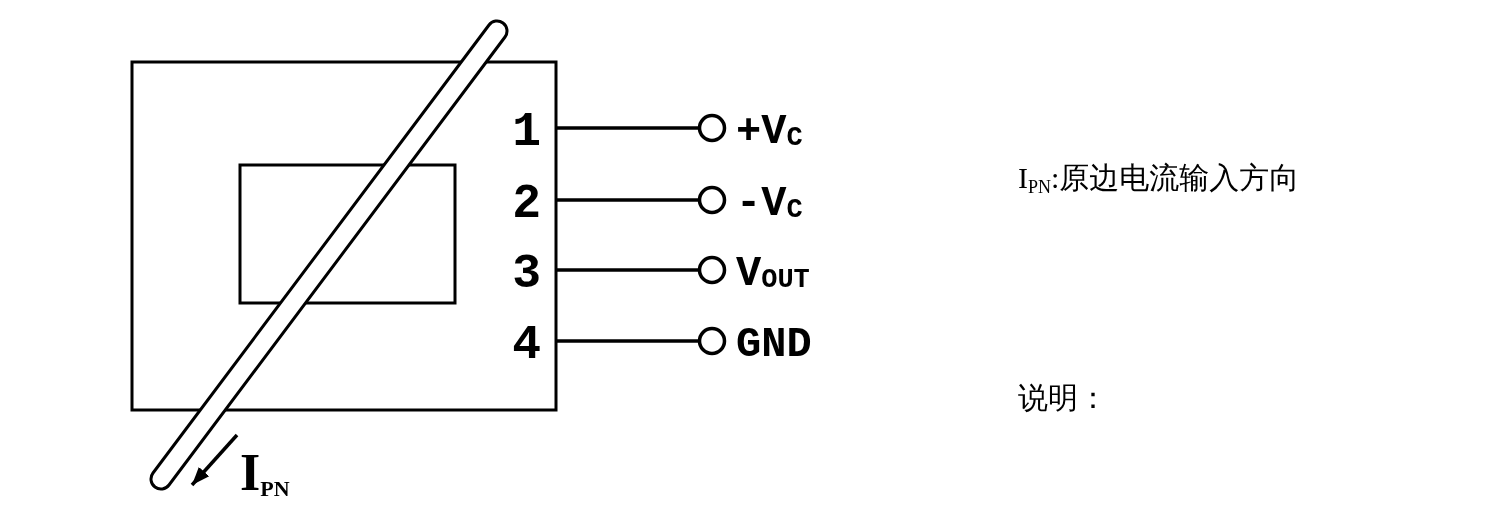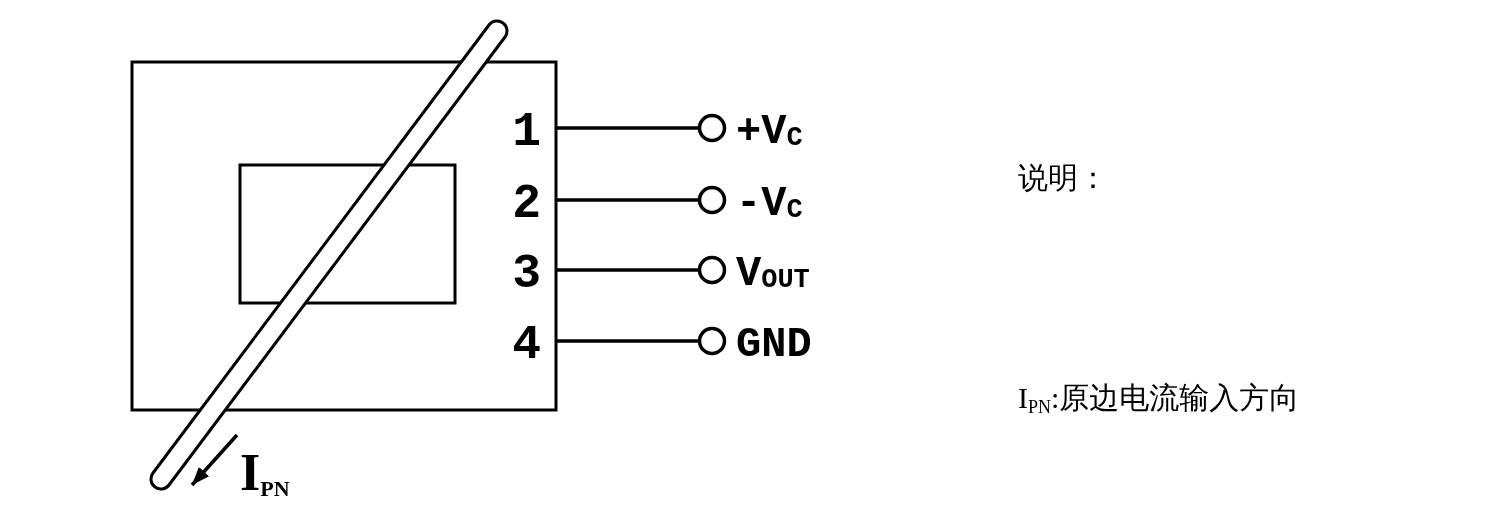--- a/index.html
+++ b/index.html
@@ -97,23 +97,23 @@
 
     <g>
       <text class="pin-num" x="541" y="358" text-anchor="end">4</text>
       <line class="wire" x1="557" y1="341" x2="699" y2="341"></line>
       <circle class="terminal" cx="712" cy="341" r="12.5"></circle>
       <text x="736" y="356"><tspan class="pin-label-main">GND</tspan><tspan class="pin-label-sub" dy="2"></tspan></text>
     </g>
   </svg>
 
   <div class="notes">
+    <div class="note-line"><span>I</span><span class="note-sub">PN</span><span>:原边电流输入方向</span></div>
+
     <div class="note-line"><span>说明：</span></div>
-
-    <div class="note-line"><span>I</span><span class="note-sub">PN</span><span>:原边电流输入方向</span></div>
 
     
 
     
 
     
 
     
 
     

